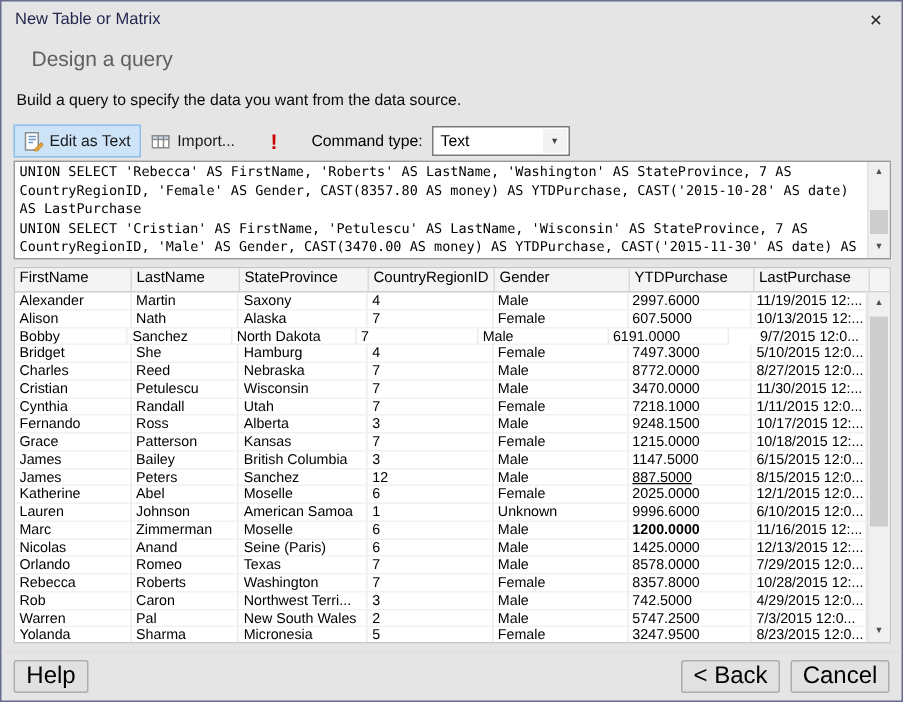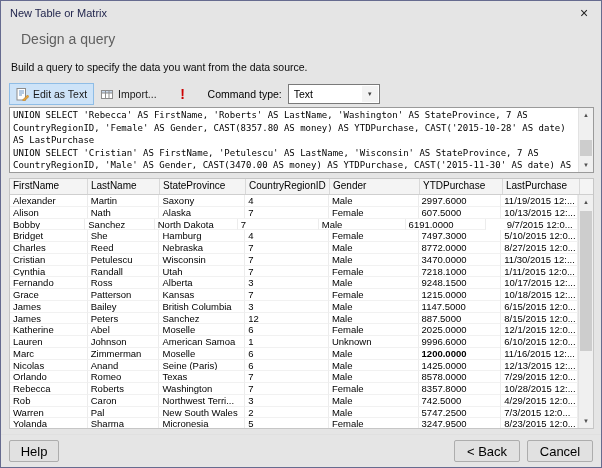--- a/index.html
+++ b/index.html
@@ -25,21 +25,21 @@
   .sb-arrow { height:14px; display:flex; align-items:center; justify-content:center; font-size:6px; color:#505050; cursor:pointer; }
   .sb-track { flex:1; position:relative; }
   .sb-thumb { position:absolute; left:1px; right:1px; background:#cdcdcd; cursor:pointer; }
   .grid-wrap { position:absolute; left:8px; top:177px; width:585px; height:251px; border:1px solid #c6c6c6; background:#fff; }
   .grid-header { display:flex; height:16px; background:#f4f4f4; border-bottom:1px solid #cfcfcf; }
   .hcell { font-size:10px; padding:1px 0 0 3px; border-right:1px solid #d9d9d9; overflow:hidden; white-space:nowrap; color:#000; cursor:pointer; }
   .grid-body { position:absolute; top:16px; left:0; right:15px; bottom:0; overflow:hidden; }
   .grow { display:flex; height:11.75px; }
   .cell { height:11.75px; font-size:9.5px; line-height:11px; padding-left:3px; border-right:1px solid #ececec; border-bottom:1px solid #f1f1f1; overflow:hidden; white-space:nowrap; color:#000; }
   .divider { position:absolute; left:0; right:0; top:433px; height:1px; background:#e0e0e0; }
-  .btn { height:22px; font-size:13px; background:#e1e1e1; border:1px solid #adadad; border-radius:2px; color:#000; cursor:pointer; font-family:"Liberation Sans",sans-serif; }
+  .btn { height:22px; font-size:16px; background:#e1e1e1; border:1px solid #adadad; border-radius:2px; color:#000; cursor:pointer; font-family:"Liberation Sans",sans-serif; }
   .help-btn { position:absolute; left:8px; top:439px; width:50px; }
   .footer-right { position:absolute; right:8px; top:439px; display:flex; gap:7px; }
   .footer-right .btn { width:66px; }
   .btn.default { border-color:#0078d7; box-shadow:inset 0 0 0 1px #0078d7; }
   .icon-svg { display:inline-block; width:13px; height:13px; }
 </style>
 </head>
 <body>
 
 <div class="dialog">

